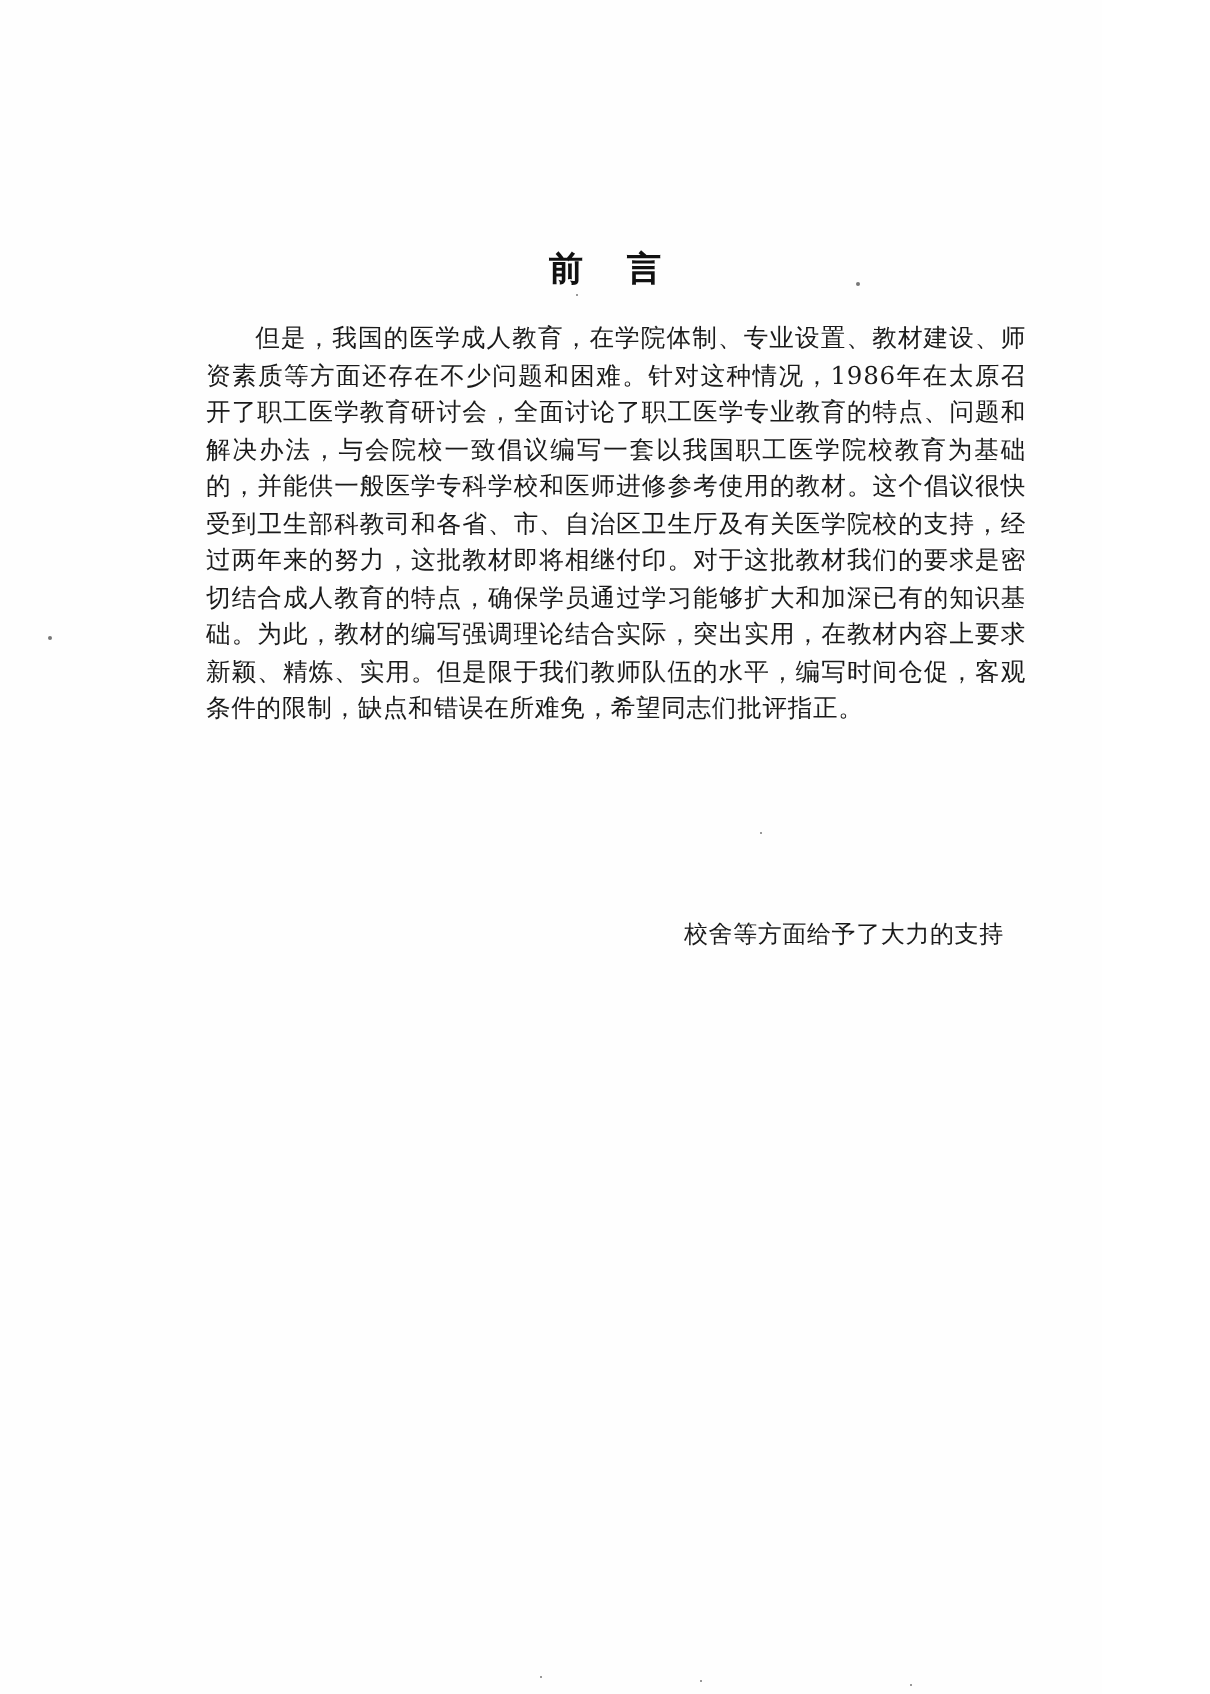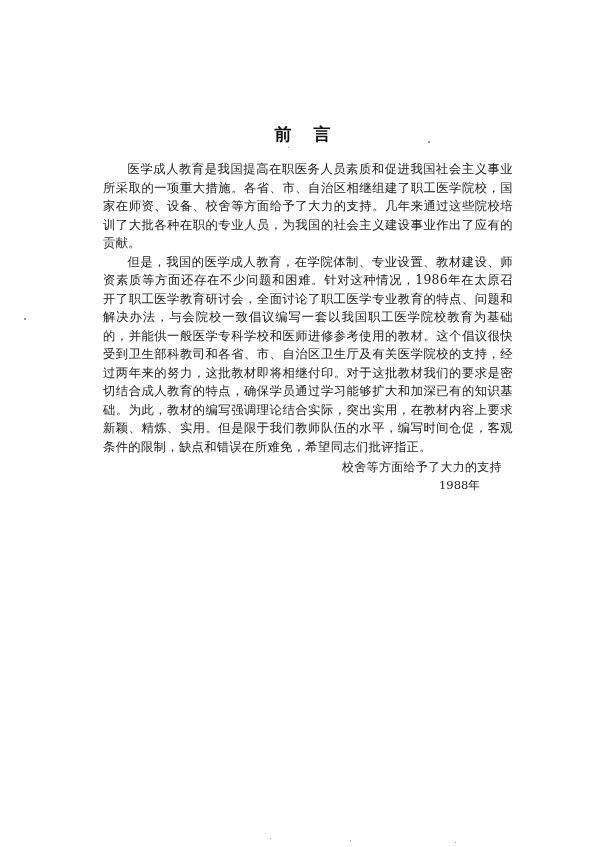--- a/index.html
+++ b/index.html
@@ -74,27 +74,25 @@
       border-radius: 1px;
     }
   </style>
 </head>
 <body>
 
 <div class="page">
   <div class="title">前言</div>
 
   <div class="body-text">
-    <p class="para">医学成人教育是我国提高在职医务人员素质和促进我国社会主义事业所采取的一项重大措施。各省、市、自治区相继组建了职工医学院校，国家在师资、设备、校舍等方面给予了大力的支持。几年来通过这些院校培训了大批各种在职的专业人员，为我国的社会主义建设事业作出了应有的贡献。</p>
     <p class="para">但是，我国的医学成人教育，在学院体制、专业设置、教材建设、师资素质等方面还存在不少问题和困难。针对这种情况，1986年在太原召开了职工医学教育研讨会，全面讨论了职工医学专业教育的特点、问题和解决办法，与会院校一致倡议编写一套以我国职工医学院校教育为基础的，并能供一般医学专科学校和医师进修参考使用的教材。这个倡议很快受到卫生部科教司和各省、市、自治区卫生厅及有关医学院校的支持，经过两年来的努力，这批教材即将相继付印。对于这批教材我们的要求是密切结合成人教育的特点，确保学员通过学习能够扩大和加深已有的知识基础。为此，教材的编写强调理论结合实际，突出实用，在教材内容上要求新颖、精炼、实用。但是限于我们教师队伍的水平，编写时间仓促，客观条件的限制，缺点和错误在所难免，希望同志们批评指正。</p>
   </div>
 
   <div class="signature">
     <span class="sig-org">校舍等方面给予了大力的支持</span>
-    <span class="sig-year">1988年</span>
   </div>
 
   <div class="speck" style="left:24px;top:318px;"></div>
   <div class="speck" style="left:428px;top:141px;"></div>
   <div class="speck" style="left:288px;top:147px;width:1px;height:1px;"></div>
   <div class="speck" style="left:380px;top:416px;width:1px;height:1px;"></div>
   <div class="speck" style="left:270px;top:838px;width:1px;height:1px;"></div>
   <div class="speck" style="left:350px;top:840px;width:1px;height:1px;"></div>
   <div class="speck" style="left:455px;top:842px;width:1px;height:1px;"></div>
 </div>

